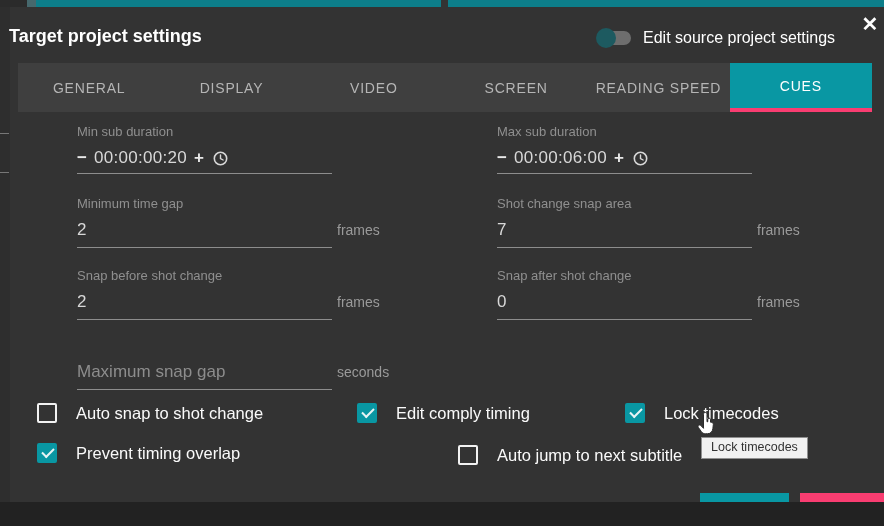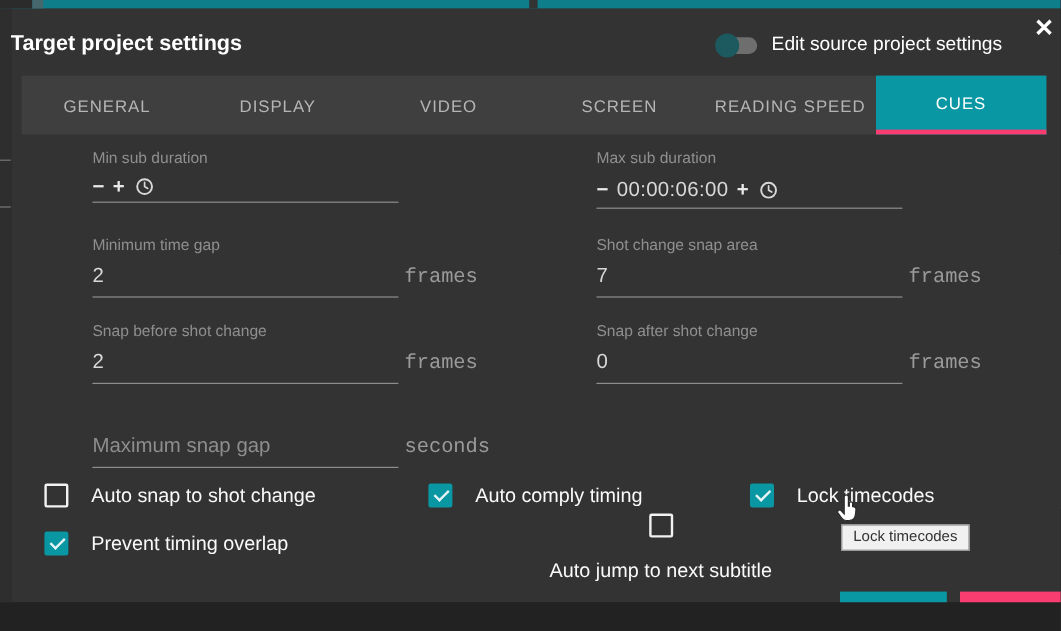--- a/index.html
+++ b/index.html
@@ -35,21 +35,21 @@
 
   .field{position:absolute;margin-left:40px;}
   .flabel{font-size:13px;color:#8f8f8f;margin-bottom:9px;}
   .frow{display:flex;align-items:baseline;}
   .fline{width:255px;border-bottom:1px solid #8d8d8d;box-sizing:border-box;
     font-size:17px;color:#d8d8d8;padding-bottom:7px;min-height:20px;}
   .fline.tc{display:flex;align-items:center;gap:7px;padding-bottom:5px;}
   .stepper{font-size:17px;font-weight:bold;color:#e8e8e8;cursor:pointer;line-height:14px;}
   .tcvalue{font-size:17px;color:#d8d8d8;letter-spacing:.3px;}
   .clock{display:inline-flex;cursor:pointer;margin-left:2px;}
-  .funit{font-family:Liberation Mono, monospace;font-size:17px;color:#9a9a9a;margin-left:5px;}
+  .funit{font-family:Liberation Sans, sans-serif;font-size:14px;color:#9a9a9a;margin-left:5px;}
   .placeholder{color:#8d8d8d;}
 
   .cbitem{position:absolute;display:flex;align-items:center;gap:19px;height:24px;cursor:pointer;}
   .cb{width:20px;height:20px;border:2px solid #f2f2f2;border-radius:2px;box-sizing:border-box;position:relative;flex:0 0 auto;}
   .cb.checked{background:var(--accent,#0997a3);border-color:var(--accent,#0997a3);}
   .cb.checked::after{content:"";position:absolute;left:3px;top:3px;width:10px;height:5px;
     border-left:2px solid #e6f4f5;border-bottom:2px solid #e6f4f5;transform:rotate(-45deg);}
   .cblabel{color:#fafafa;font-size:16.5px;}
 
   .cursor{position:absolute;left:696px;top:411px;z-index:6;pointer-events:none;}
@@ -95,20 +95,21 @@
     <div class="tab">SCREEN</div>
     <div class="tab">READING SPEED</div>
     <div class="tab active">CUES</div>
   </div>
 
   <div class="field" style="left:37px;top:124px;">
     <div class="flabel">Min sub duration</div>
     <div class="frow">
       <div class="fline tc">
         <span class="stepper">−</span>
+        <span class="tcvalue">00:00:00:20</span>
         <span class="stepper">+</span>
         <span class="clock">
           <svg width="15" height="15" viewBox="0 0 16 16">
               <circle cx="8" cy="8" r="6.6" fill="none" stroke="#d8d8d8" stroke-width="1.7"></circle>
               <path d="M8 4.2 V8 L10.8 9.6" fill="none" stroke="#d8d8d8" stroke-width="1.5" stroke-linecap="round"></path>
             </svg>
         </span>
       </div>
     </div>
   </div>
@@ -168,31 +169,31 @@
       <span class="funit">seconds</span>
     </div>
   </div>
 
   <div class="cbitem" style="left:37px;top:401px;">
     <div class="cb"></div>
     <div class="cblabel">Auto snap to shot change</div>
   </div>
   <div class="cbitem" style="left:357px;top:401px;">
     <div class="cb checked"></div>
-    <div class="cblabel">Auto comply timing</div>
+    <div class="cblabel">Edit comply timing</div>
   </div>
   <div class="cbitem" style="left:625px;top:401px;">
     <div class="cb checked"></div>
     <div class="cblabel">Lock timecodes</div>
   </div>
   <div class="cbitem" style="left:37px;top:441px;">
     <div class="cb checked"></div>
     <div class="cblabel">Prevent timing overlap</div>
   </div>
-  <div class="cbitem" style="left:458px;top:428px;flex-direction:column;">
+  <div class="cbitem" style="left:458px;top:443px;">
     <div class="cb"></div>
     <div class="cblabel">Auto jump to next subtitle</div>
   </div>
 
   <div class="cursor">
     <svg width="20" height="25" viewBox="0 0 24 29">
       <path d="M9 3.4 C9 2.1 9.9 1.2 11.1 1.2 C12.3 1.2 13.2 2.1 13.2 3.4 L13.2 12.4 L14.1 12.4 L14.1 9.8 C14.1 8.8 14.9 8.1 15.8 8.1 C16.7 8.1 17.4 8.8 17.4 9.8 L17.4 12.9 L18.3 13 C19.8 13.2 20.8 14.1 20.8 15.6 L20.3 20.3 C19.9 24.2 17.5 26.8 13.8 26.8 L11.3 26.8 C9.2 26.8 7.8 26 6.5 24.3 L2.9 19.4 C2.2 18.4 2.4 17.3 3.2 16.7 C4 16.1 5.2 16.2 5.9 17 L9 20.3 Z" fill="#ffffff" stroke="#2b2b2b" stroke-width="1.2"></path>
     </svg>
   </div>
   <div class="tooltip">Lock timecodes</div>

